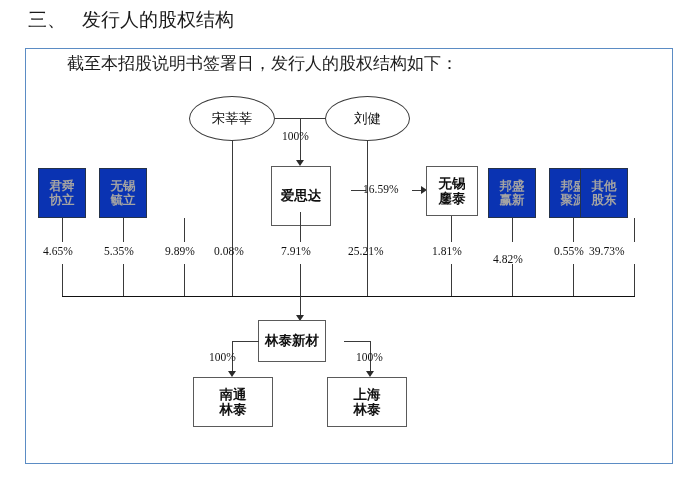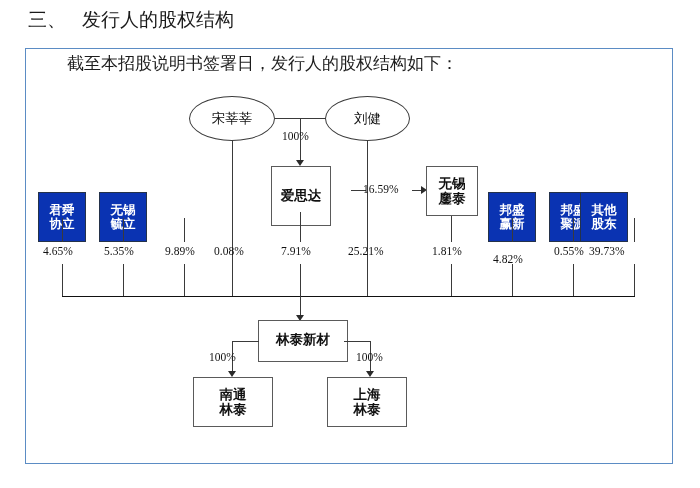--- a/index.html
+++ b/index.html
@@ -38,23 +38,22 @@
     position:absolute;box-sizing:border-box;display:flex;
     align-items:center;justify-content:center;text-align:center;
     line-height:1.12;
   }
   .box.white{
     background:#fff;border:1.2px solid #5a5a5a;
     font-size:13.5px;color:#111;font-weight:bold;
   }
   .box.blue{
     background:#0A33B2;border:1px solid #24324a;
-    color:#ffffff;font-size:12.5px;font-weight:bold;
+    color:#a3a3a3;font-size:12.5px;font-weight:bold;
     font-family:"Liberation Serif","DejaVu Serif",serif;
-    margin-top:24px;
   }
   .box .two{display:block;}
 
   .vline{position:absolute;background:#3a3a3a;width:1px;}
   .hline{position:absolute;background:#3a3a3a;height:1px;}
   .bus{position:absolute;background:#111;height:1.4px;}
 
   .pct{
     position:absolute;font-size:11.5px;color:#111;white-space:nowrap;
     font-family:"Liberation Serif","DejaVu Serif",serif;
@@ -181,21 +180,21 @@
   </div>
   <div class="vline" style="left:634px;top:218px;height:24px;"></div>
   <div class="pct" style="left:589px;top:245px;">39.73%</div>
   <div class="vline" style="left:634px;top:264px;height:33px;"></div>
 
   <div class="bus" style="left:62px;top:296px;width:573px;"></div>
 
   <div class="vline" style="left:300px;top:296px;height:22px;"></div>
   <div class="arrow-down" style="left:296px;top:315px;"></div>
 
-  <div class="box white" style="left:258px;top:320px;width:90px;height:42px;font-family:Liberation Mono, monospace;">
+  <div class="box white" style="left:258px;top:320px;width:68px;height:42px;">
     <span>林泰新材</span>
   </div>
 
   <div class="hline" style="left:232px;top:341px;width:27px;"></div>
   <div class="vline" style="left:232px;top:341px;height:32px;"></div>
   <div class="arrow-down" style="left:228px;top:371px;"></div>
   <div class="pct" style="left:209px;top:351px;">100%</div>
 
   <div class="hline" style="left:344px;top:341px;width:27px;"></div>
   <div class="vline" style="left:370px;top:341px;height:32px;"></div>

